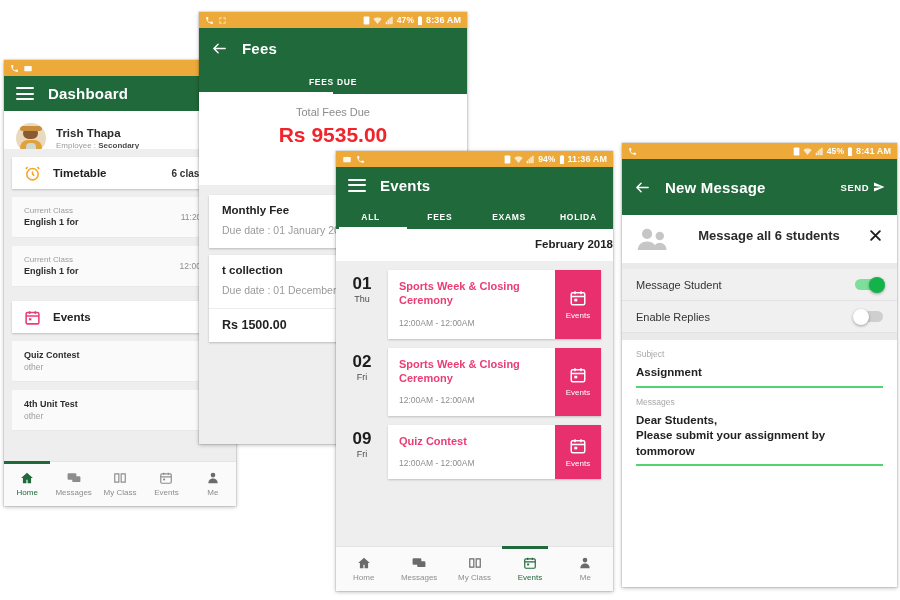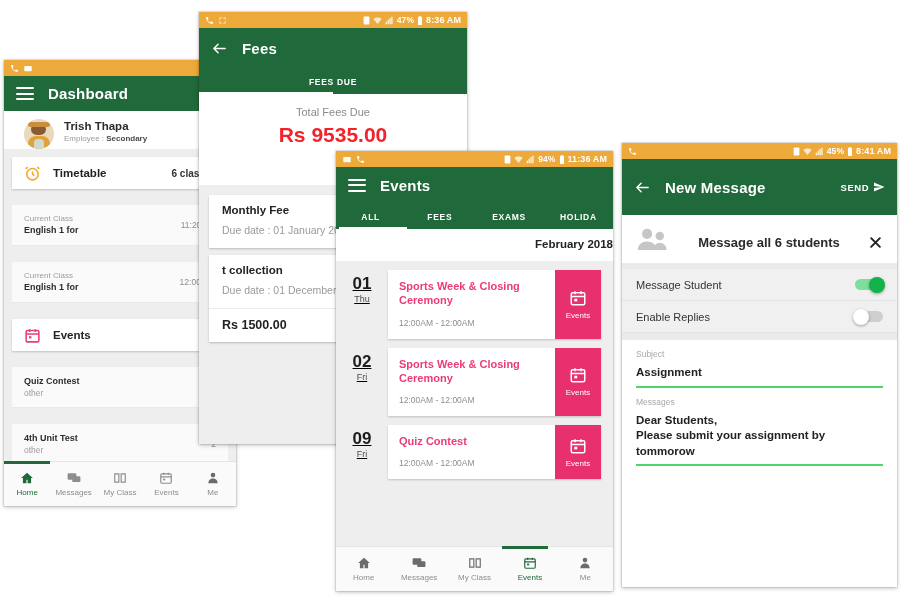--- a/index.html
+++ b/index.html
@@ -28,41 +28,41 @@
   .backarrow{margin-right:14px;}
   .tabbar{background:#20693a;display:flex;align-items:flex-end;height:26px;
     position:relative;}
   .tabbar .tab{flex:1;text-align:center;color:#fff;font-size:8.5px;
     font-weight:bold;letter-spacing:.7px;padding-bottom:7px;}
   .tab-underline{position:absolute;bottom:0;height:2.5px;background:#fff;}
   .scrollbody{background:#eeeeee;}
   
   #dashboard{left:4px;top:60px;width:232px;height:446px;}
   #dashboard .appbar{height:35px;}
-  .profile{background:#fff;display:flex;align-items:flex-start;padding:8px 12px;height:38px;margin-left:8px;}
+  .profile{background:#fff;display:flex;align-items:center;padding:8px 12px;height:38px;}
   .avatar{width:30px;height:30px;border-radius:50%;overflow:hidden;flex:0 0 30px;
     margin-right:10px;background:#e9d9bd;position:relative;}
   .avatar .face{position:absolute;left:7px;top:4px;width:15px;height:12px;
     border-radius:50% 50% 45% 45%;background:#8a5a33;}
   .avatar .hat{position:absolute;left:4px;top:3px;width:22px;height:5px;
     border-radius:8px;background:#c98f3f;}
   .avatar .body{position:absolute;left:4px;bottom:0;width:22px;height:13px;
     border-radius:8px 8px 0 0;background:#e0a23c;}
   .avatar .shirt{position:absolute;left:10px;bottom:0;width:10px;height:10px;
     background:#cfd9cf;border-radius:4px 4px 0 0;}
   .pname{font-size:11.5px;font-weight:bold;color:#2b2b2b;line-height:1.25;}
   .prole{font-size:8px;color:#9a9a9a;margin-top:1px;}
   .prole b{color:#4a4a4a;}
   .sect-head{display:flex;align-items:center;background:#fff;height:32px;
     padding:0 12px;margin:8px 8px 0 8px;box-shadow:0 1px 2px rgba(0,0,0,.2);}
   .sect-head .s-ico{width:17px;height:17px;margin-right:12px;}
   .sect-head .s-title{font-size:11.5px;font-weight:bold;color:#222;}
   .sect-head .s-meta{margin-left:auto;font-size:10px;font-weight:bold;color:#333;}
   .row{background:#fafafa;border-bottom:1px solid #e9e9e9;padding:6px 12px;
-    margin:16px 8px;display:flex;align-items:center;min-height:28px;}
+    margin:8px 8px;display:flex;align-items:center;min-height:28px;}
   .row .r-main{flex:1;}
   .row .r-lbl{font-size:8px;color:#9c9c9c;line-height:1.3;}
   .row .r-val{font-size:9px;font-weight:bold;color:#2d2d2d;line-height:1.35;}
   .row .r-sub{font-size:8.5px;color:#9c9c9c;line-height:1.3;}
   .row .r-right{font-size:8.5px;color:#8e8e8e;}
   
   .bottomnav{position:absolute;left:0;right:0;bottom:0;height:44px;background:#fafafa;
     display:flex;align-items:center;border-top:1px solid #e4e4e4;}
   .bn-item{flex:1;display:flex;flex-direction:column;align-items:center;gap:3px;
     font-size:8px;color:#8d8d8d;}
@@ -79,36 +79,36 @@
   .fee-name{font-size:11.5px;font-weight:bold;color:#222;}
   .fee-due{font-size:10.5px;color:#9a9a9a;margin-top:7px;line-height:1.35;}
   .fee-amt{font-size:12.5px;font-weight:bold;color:#222;padding:9px 13px 10px;
     border-top:1px solid #ededed;}
   
   #events{left:336px;top:151px;width:277px;height:440px;}
   #events .appbar{height:36px;}
   .month-bar{background:#fff;text-align:right;font-size:11.5px;font-weight:bold;
     color:#222;padding:9px 0;}
   .ev-row{display:flex;align-items:flex-start;padding:9px 0 0 0;}
-  .ev-date{width:52px;text-align:center;padding-top:5px;flex:0 0 52px;text-decoration:underline;}
+  .ev-date{width:52px;text-align:center;padding-top:5px;flex:0 0 52px;}
   .ev-d{font-size:17px;font-weight:bold;color:#1d1d1d;line-height:1;}
   .ev-dow{font-size:9px;color:#4d4d4d;margin-top:2px;}
   .ev-card{flex:1;margin-right:12px;display:flex;background:#fff;
     box-shadow:0 1px 2px rgba(0,0,0,.2);}
   .ev-body{flex:1;padding:9px 11px 11px;}
   .ev-title{font-size:11px;font-weight:bold;color:#ea3d74;line-height:1.3;}
   .ev-time{font-size:8.5px;color:#8e8e8e;margin-top:10px;}
   .ev-tag{width:46px;background:#e8306e;display:flex;flex-direction:column;
     align-items:center;justify-content:center;gap:4px;color:#fff;font-size:8px;}
   
   #newmsg{left:622px;top:143px;width:275px;height:444px;}
   #newmsg .appbar{height:56px;}
   .send-btn{margin-left:auto;display:flex;align-items:center;gap:4px;
     font-size:9.5px;font-weight:bold;letter-spacing:.5px;}
-  .recip{background:#fff;display:flex;align-items:flex-end;padding:13px 14px;}
+  .recip{background:#fff;display:flex;align-items:flex-start;padding:13px 14px;}
   .recip-txt{flex:1;text-align:center;font-size:13px;font-weight:bold;color:#2b2b2b;}
   .toggle-row{display:flex;align-items:center;height:31px;padding:0 14px;
     background:#f0f0f0;border-bottom:1px solid #e2e2e2;}
   .toggle-row .t-lbl{font-size:11px;color:#333;flex:1;}
   .sw{width:28px;height:11px;border-radius:6px;position:relative;background:#cfcfcf;}
   .sw i{position:absolute;top:-2.5px;width:16px;height:16px;border-radius:50%;
     background:#fff;box-shadow:0 1px 3px rgba(0,0,0,.35);}
   .sw.on{background:#7ce09a;}
   .sw.on i{right:-2px;background:#13b24b;}
   .sw.off i{left:-2px;background:#fff;}

